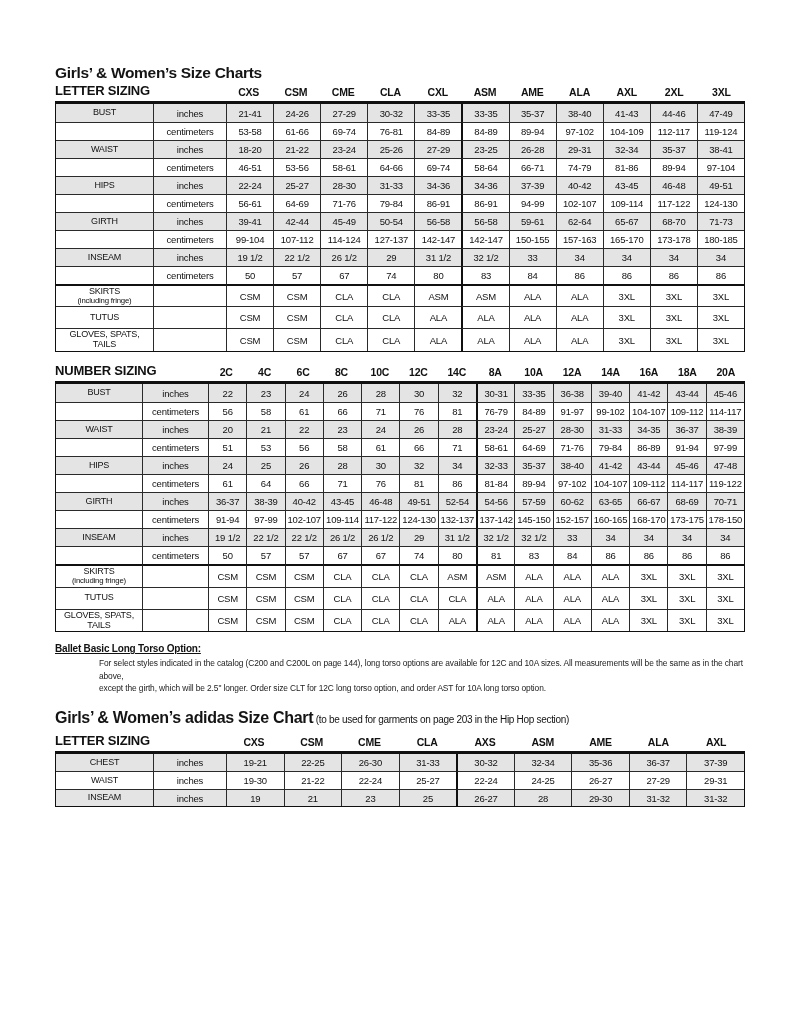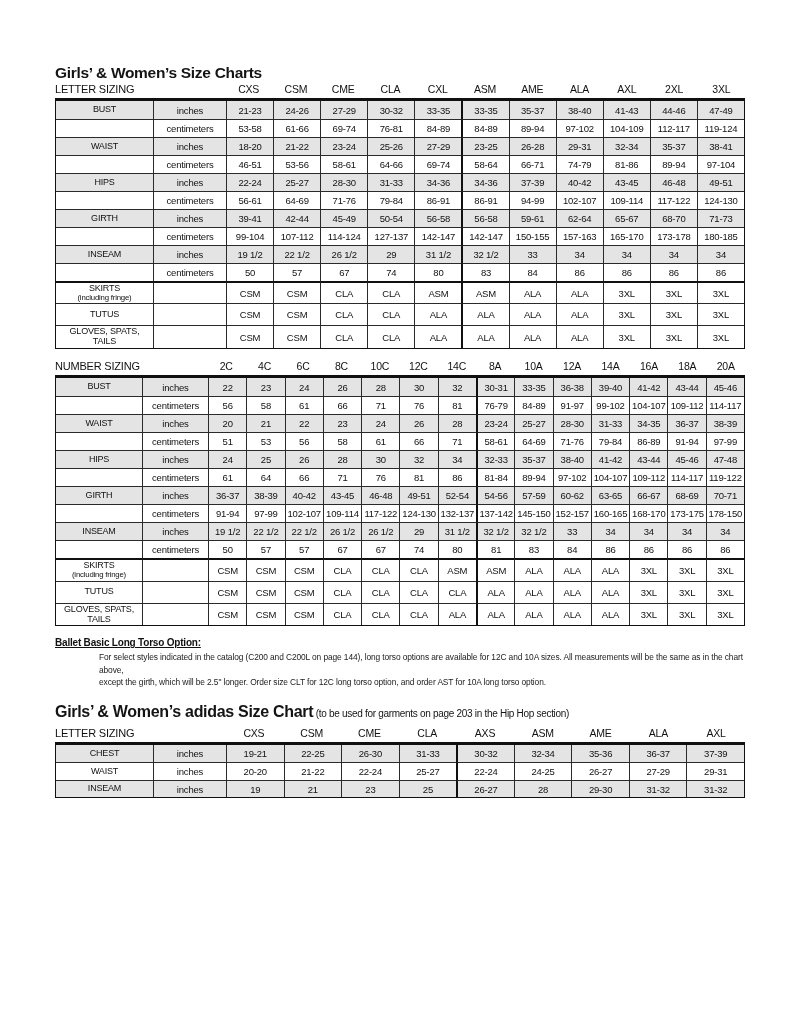--- a/index.html
+++ b/index.html
@@ -13,22 +13,22 @@
     font-size: 15.5px; font-weight: bold; letter-spacing: -0.3px;
     margin-bottom: 1px; color: #141414;
   }
   
   .tbl { width: 690px; margin-bottom: 11px; }
   .t-hdr, .t-body { display: grid; }
   .cols-11 .t-hdr, .cols-11 .t-body { grid-template-columns: 97px 73px repeat(11, 1fr); }
   .cols-14 .t-hdr, .cols-14 .t-body { grid-template-columns: 86px 66px repeat(14, 1fr); }
   .cols-9  .t-hdr, .cols-9  .t-body { grid-template-columns: 97px 73px repeat(9, 1fr); }
   .t-hdr { align-items: end; padding-bottom: 3px; }
-  .h-label { grid-column: span 2; font-weight: normal; font-size: 11px; letter-spacing: -0.2px; }
-  .h-col  { font-weight: normal; font-size: 10.5px; text-align: center; letter-spacing: -0.2px; }
+  .h-label { grid-column: span 2; font-weight: bold; font-size: 13px; letter-spacing: -0.2px; }
+  .h-col  { font-weight: bold; font-size: 10.5px; text-align: center; letter-spacing: -0.2px; }
   .t-body { border: 1.5px solid #101010; border-top: 3px solid #101010; }
   .c {
     min-height: 18px; display: flex; align-items: center; justify-content: center;
     font-size: 9.5px; letter-spacing: -0.2px; text-align: center;
     border-left: 1px solid #2a2a2a; padding: 1px 0;
   }
   .c.lbl { border-left: none; flex-direction: column; line-height: 1.1; font-size: 9px; }
   .c .small { font-size: 7.8px; }
   .c.bt  { border-top: 1px solid #2a2a2a; }
   .c.sec { border-top: 2px solid #101010; }
@@ -68,21 +68,21 @@
         <div class="h-col">ALA</div>
         <div class="h-col">AXL</div>
         <div class="h-col">2XL</div>
         <div class="h-col">3XL</div>
       </div>
       <div class="t-body">
         <div class="c lbl shade">
           <div>BUST</div>
         </div>
         <div class="c unit shade">inches</div>
-        <div class="c val shade">21-23</div>
+        <div class="c val shade">21-41</div>
         <div class="c val shade">24-26</div>
         <div class="c val shade">27-29</div>
         <div class="c val shade">30-32</div>
         <div class="c val shade">33-35</div>
         <div class="c val shade dv">33-35</div>
         <div class="c val shade">35-37</div>
         <div class="c val shade">38-40</div>
         <div class="c val shade">41-43</div>
         <div class="c val shade">44-46</div>
         <div class="c val shade">47-49</div>
@@ -563,21 +563,21 @@
         <div class="c val shade">31-33</div>
         <div class="c val shade dv">30-32</div>
         <div class="c val shade">32-34</div>
         <div class="c val shade">35-36</div>
         <div class="c val shade">36-37</div>
         <div class="c val shade">37-39</div>
         <div class="c lbl bt">
           <div>WAIST</div>
         </div>
         <div class="c unit bt">inches</div>
-        <div class="c val bt">20-20</div>
+        <div class="c val bt">19-30</div>
         <div class="c val bt">21-22</div>
         <div class="c val bt">22-24</div>
         <div class="c val bt">25-27</div>
         <div class="c val bt dv">22-24</div>
         <div class="c val bt">24-25</div>
         <div class="c val bt">26-27</div>
         <div class="c val bt">27-29</div>
         <div class="c val bt">29-31</div>
         <div class="c lbl shade bt">
           <div>INSEAM</div>

